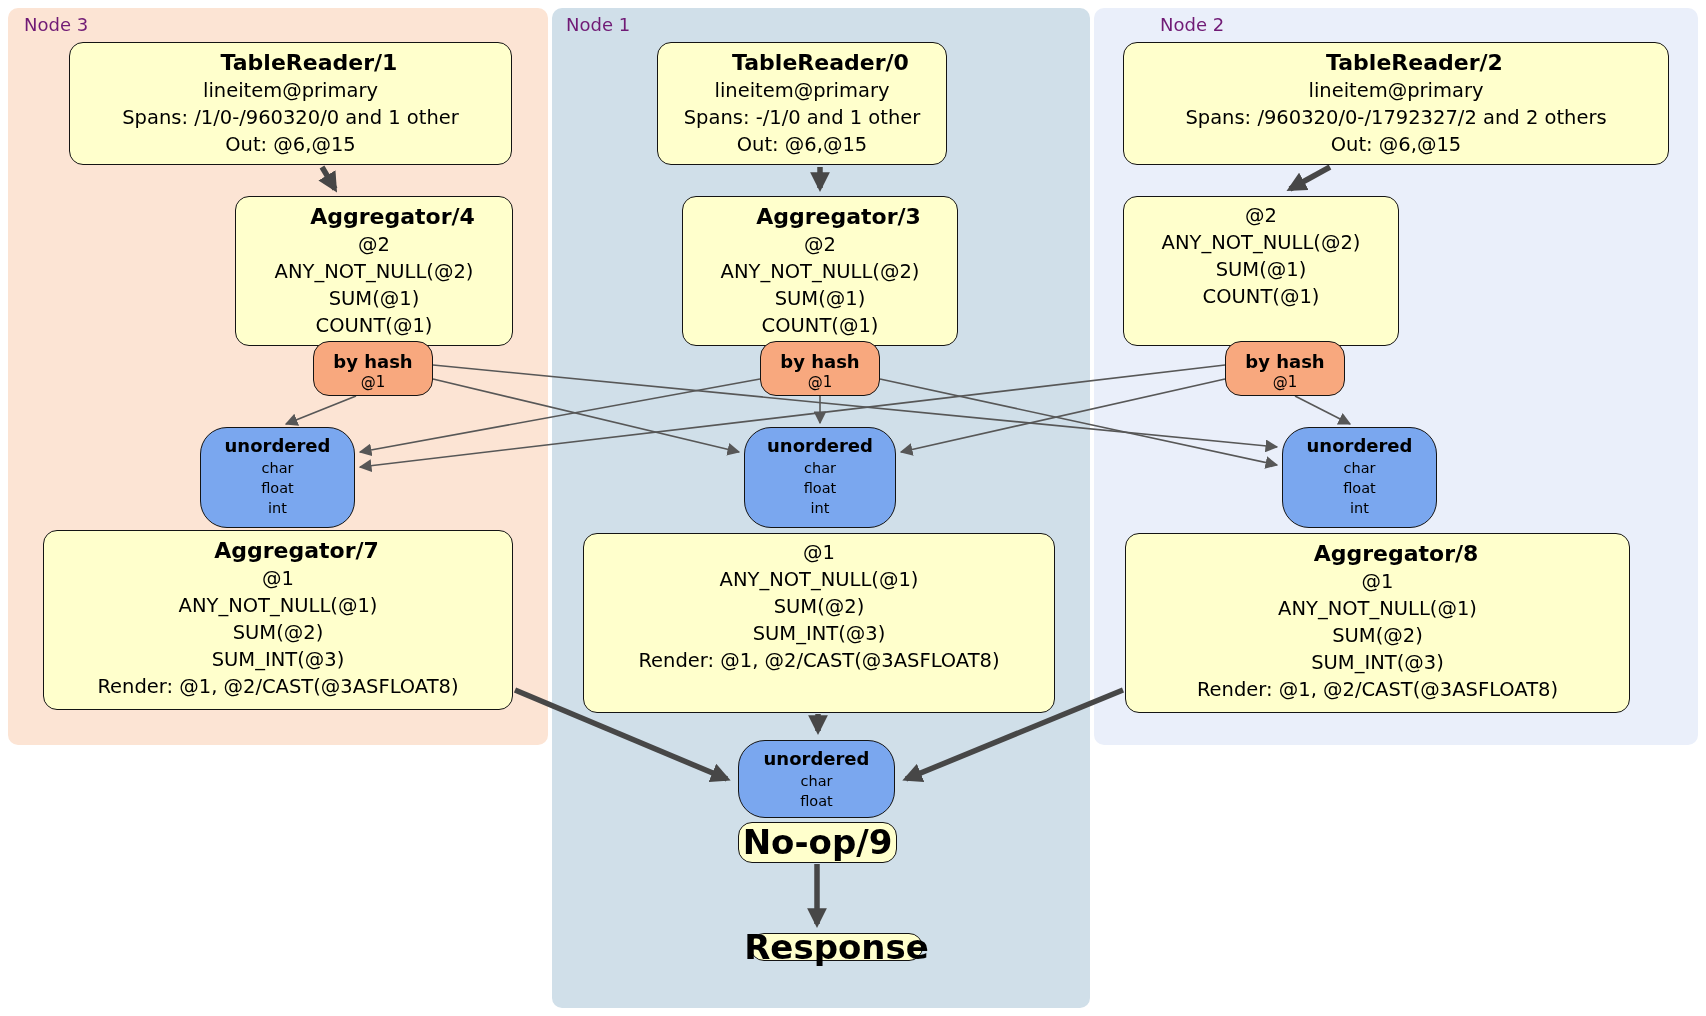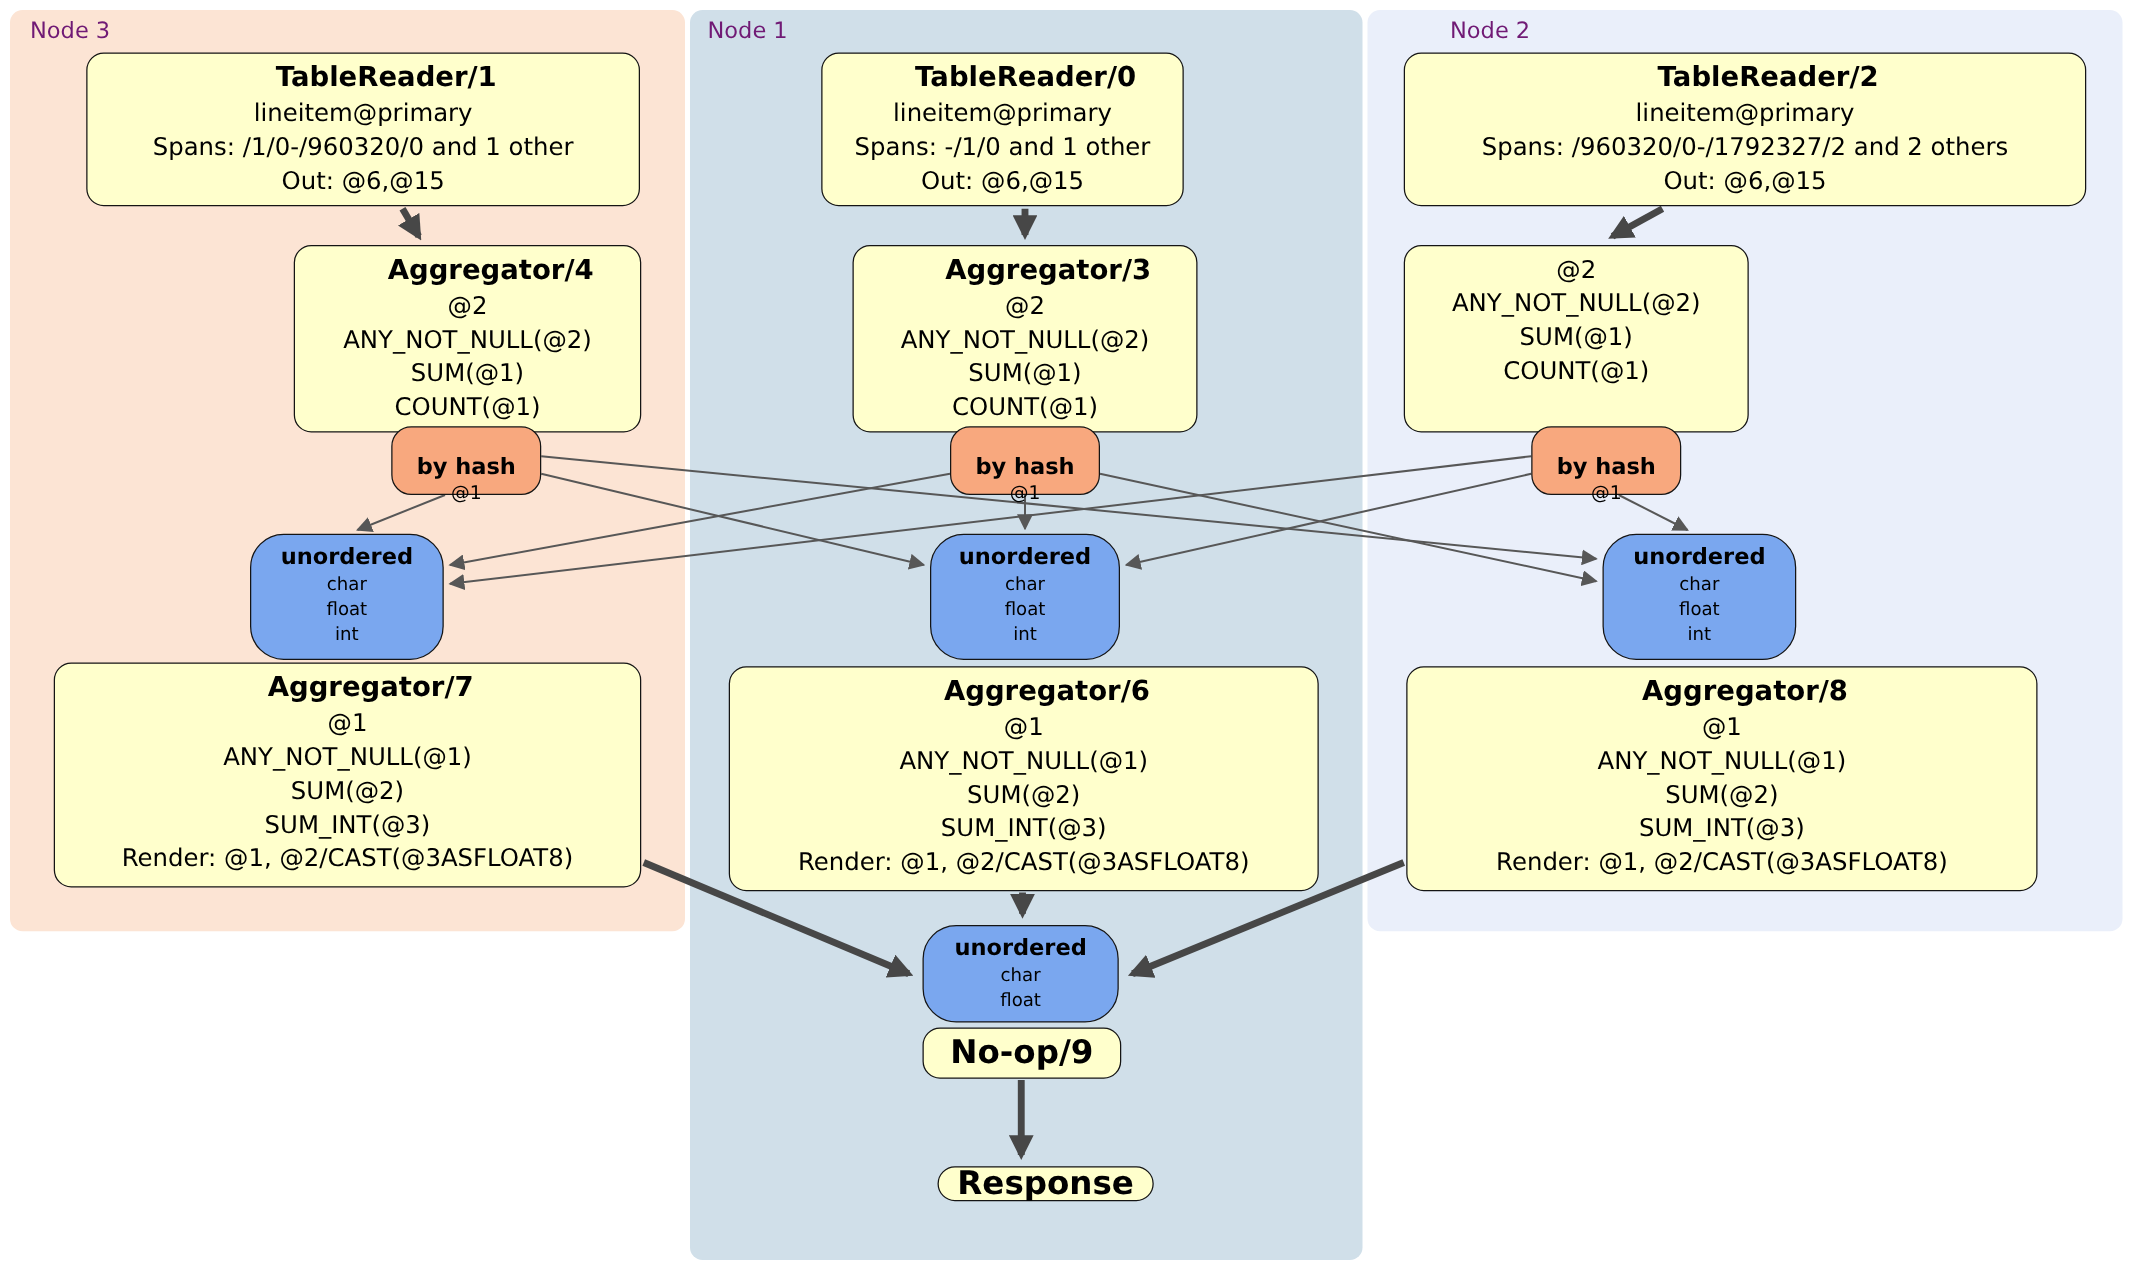--- a/index.html
+++ b/index.html
@@ -7,28 +7,28 @@
     position:relative;width:1706px;height:1016px;background:#ffffff;overflow:hidden;
     font-family:"DejaVu Sans","Liberation Sans",sans-serif;color:#000;
   }
   .region{position:absolute;border-radius:10px;}
   .region-label{position:absolute;font-size:18px;line-height:22px;color:#701a75;}
   #edges{position:absolute;left:0;top:0;z-index:2;}
   .box{position:absolute;box-sizing:border-box;text-align:center;border:1.6px solid #141414;z-index:3;}
   .proc{background:#ffffcc;border-radius:14px;padding-top:5px;}
   .ptitle{font-weight:bold;font-size:22px;line-height:29px;margin-left:37px;}
   .pline{font-size:19.5px;line-height:27px;white-space:nowrap;}
-  .router{background:#f8a87e;border-radius:16px;padding-top:20px;z-index:4;}
+  .router{background:#f8a87e;border-radius:16px;padding-top:8px;z-index:4;}
   .rtitle{font-weight:bold;font-size:18px;line-height:23px;}
   .rline{font-size:15px;line-height:19px;}
   .sync{background:#7aa7ef;border-radius:27px;padding-top:6px;z-index:4;}
   .stitle{font-weight:bold;font-size:18px;line-height:24px;}
   .sline{font-size:14.5px;line-height:20px;}
   .label-box{display:flex;align-items:center;justify-content:center;padding-top:0;}
-  .ltitle{font-weight:bold;font-size:26px;line-height:25px;}
+  .ltitle{font-weight:bold;font-size:34px;line-height:25px;}
 </style>
 </head>
 <body>
 
 <div id="canvas">
 
   <div class="region" style="left: 8px; top: 8px; width: 540px; height: 737px; background: rgb(252, 228, 212);"></div>
   <div class="region" style="left: 552px; top: 8px; width: 538px; height: 1000px; background: rgb(208, 223, 233);"></div>
   <div class="region" style="left: 1094px; top: 8px; width: 604px; height: 737px; background: rgb(234, 239, 250);"></div>
 
@@ -116,21 +116,20 @@
     <div class="rtitle">by hash</div>
     <div class="rline">@1</div>
   </div>
   <div class="box sync" style="left:744px;top:427px;width:152px;height:101px;">
     <div class="stitle">unordered</div>
     <div class="sline">char</div>
     <div class="sline">float</div>
     <div class="sline">int</div>
   </div>
   <div class="box proc" style="left:583px;top:533px;width:472px;height:180px;">
-    <div class="ptitle">Aggregator/6</div>
     <div class="pline">@1</div>
     <div class="pline">ANY_NOT_NULL(@1)</div>
     <div class="pline">SUM(@2)</div>
     <div class="pline">SUM_INT(@3)</div>
     <div class="pline">Render: @1, @2/CAST(@3ASFLOAT8)</div>
   </div>
   <div class="box sync" style="left:738px;top:740px;width:157px;height:78px;">
     <div class="stitle">unordered</div>
     <div class="sline">char</div>
     <div class="sline">float</div>

